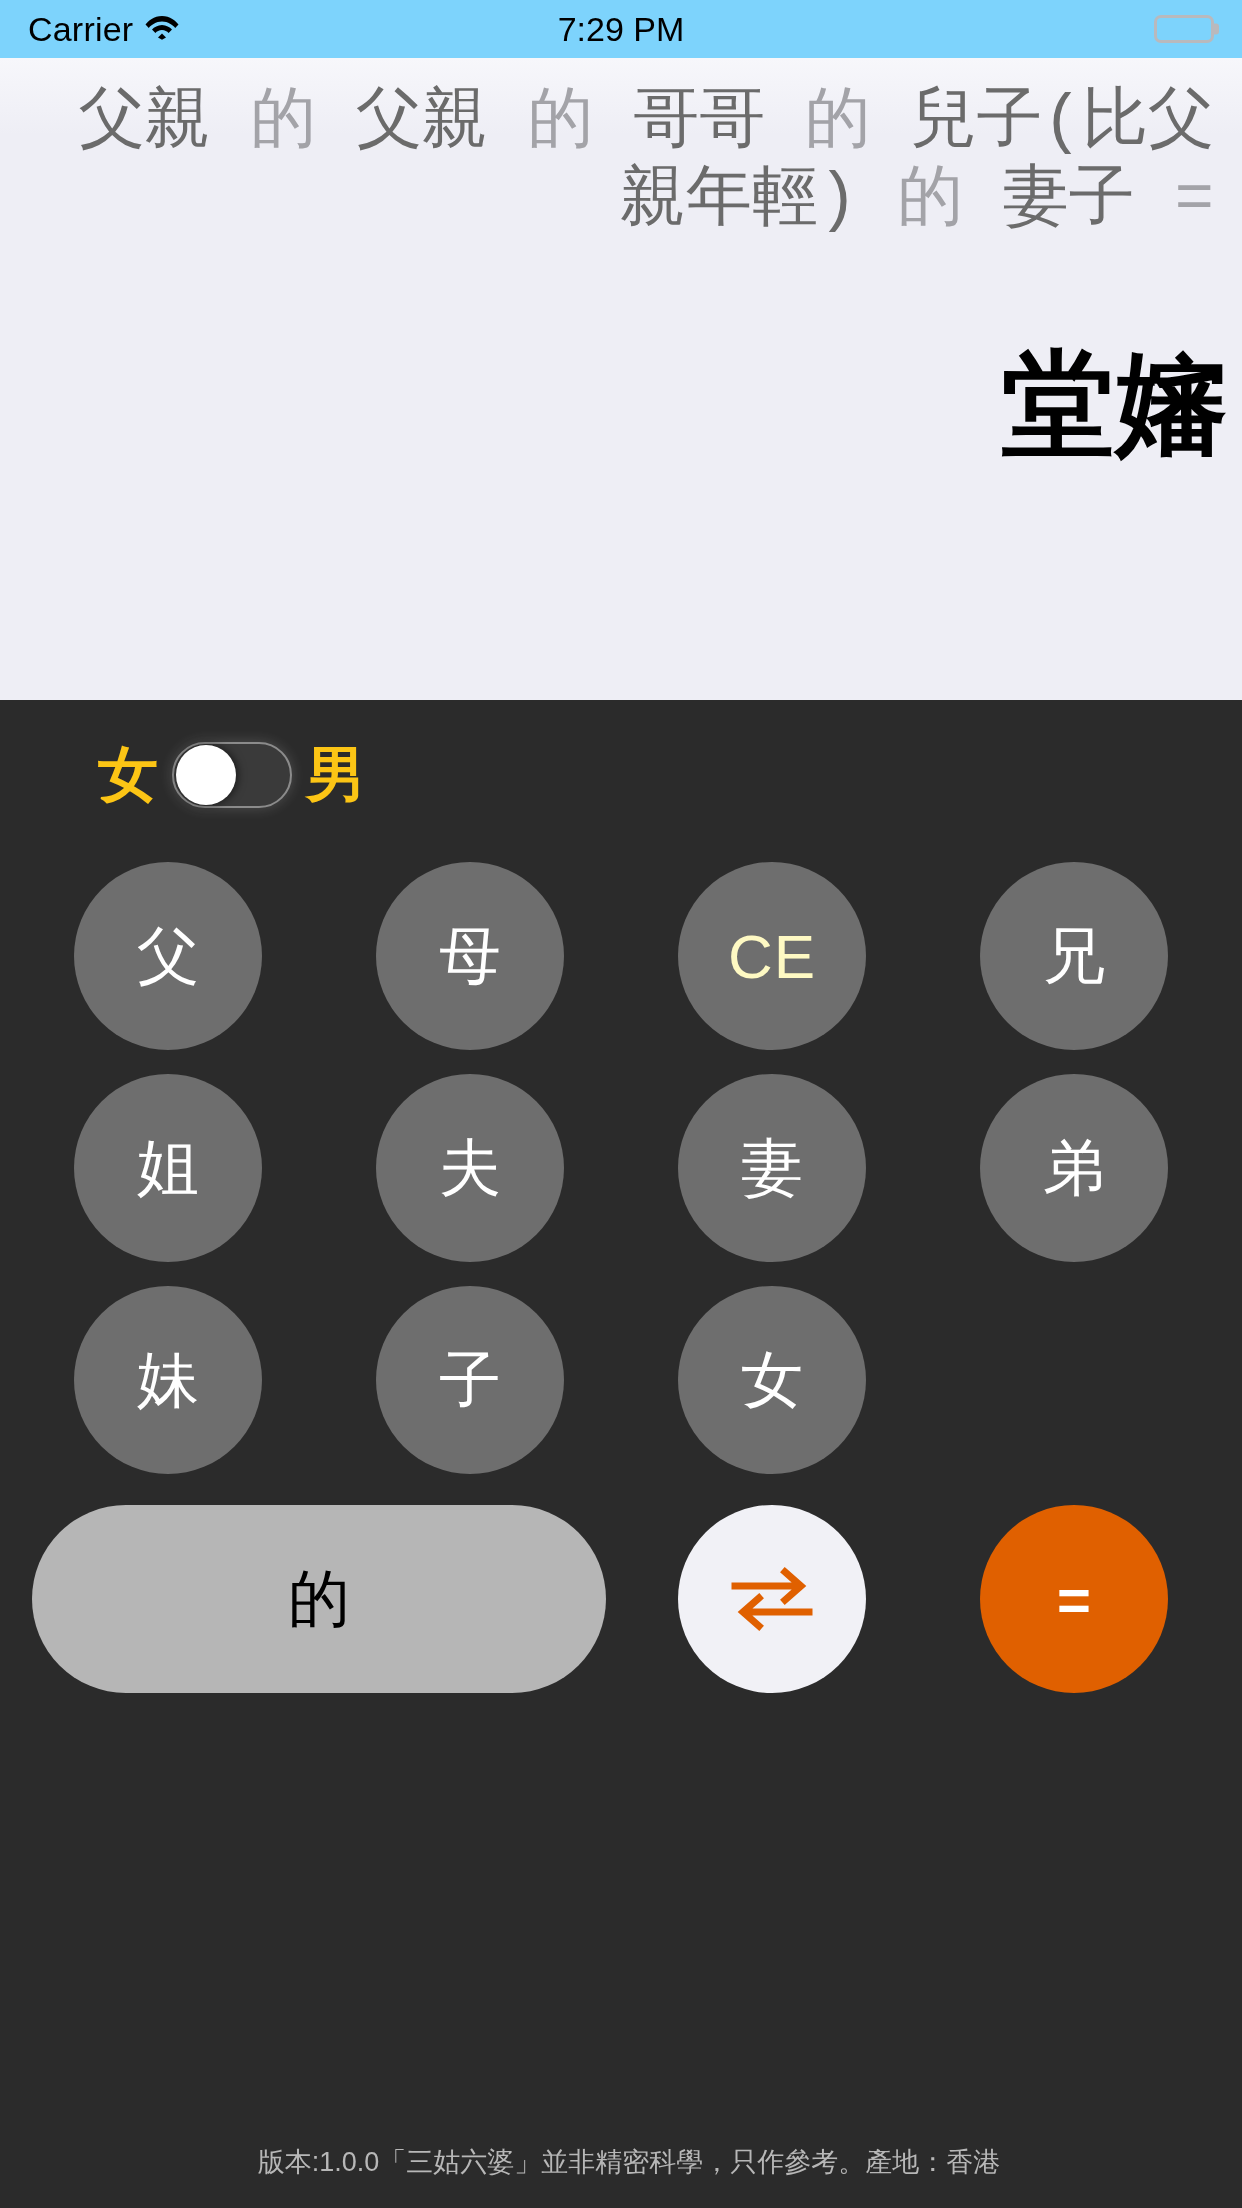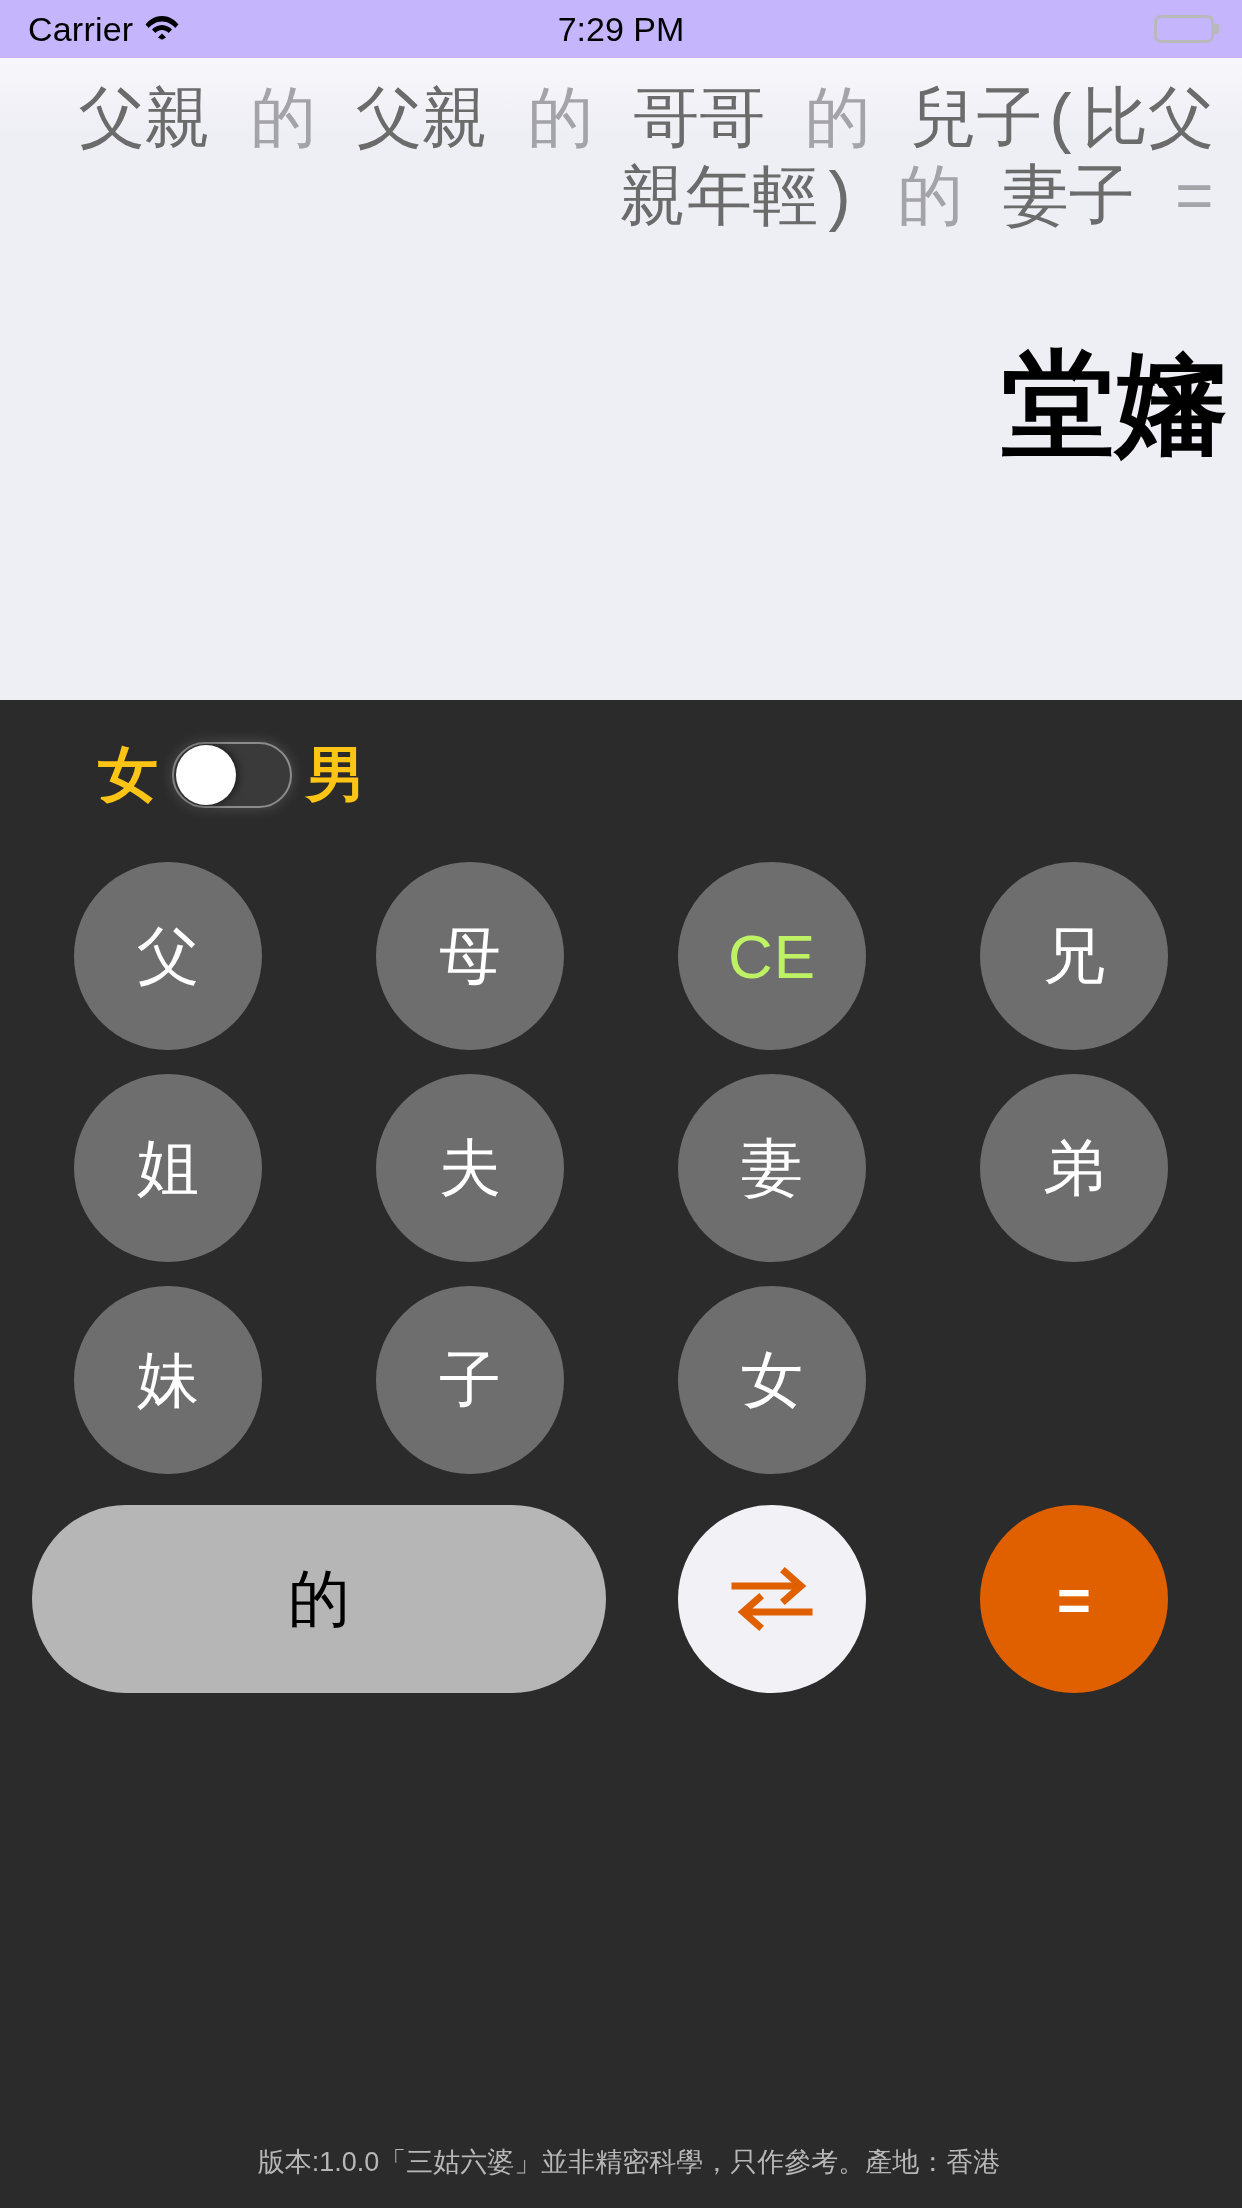--- a/index.html
+++ b/index.html
@@ -12,21 +12,21 @@
   .phone {
     position:relative;
     width:1242px; height:2208px;
     background:#eeeef5;
     display:flex; flex-direction:column;
   }
 
   
   .statusbar {
     height:58px; flex:0 0 58px;
-    background:#c4b5fd;
+    background:#7dd3fc;
     display:flex; align-items:center;
     padding:0 28px;
     position:relative;
   }
   .sb-left { display:flex; align-items:center; gap:12px; }
   .sb-carrier { font-size:34px; color:#000; letter-spacing:0.2px; }
   .wifi-icon { display:block; }
   .sb-time {
     position:absolute; left:0; right:0; top:0; bottom:0;
     display:flex; align-items:center; justify-content:center;
@@ -145,21 +145,21 @@
   .key {
     justify-self:center; align-self:center;
     width:188px; height:188px;
     border-radius:50%;
     background:#6e6e6e;
     display:flex; align-items:center; justify-content:center;
     font-size:62px;
     color:#fff;
     user-select:none;
   }
-  .key.accent { color:#bef264; font-weight:500; letter-spacing:1px; }
+  .key.accent { color:#fef9c3; font-weight:500; letter-spacing:1px; }
 
   .bottom-row {
     flex:0 0 222px;
     display:grid;
     grid-template-columns:repeat(4, 1fr);
     column-gap:30px;
     align-items:center;
     padding-top:4px;
   }
   .key-wide {

